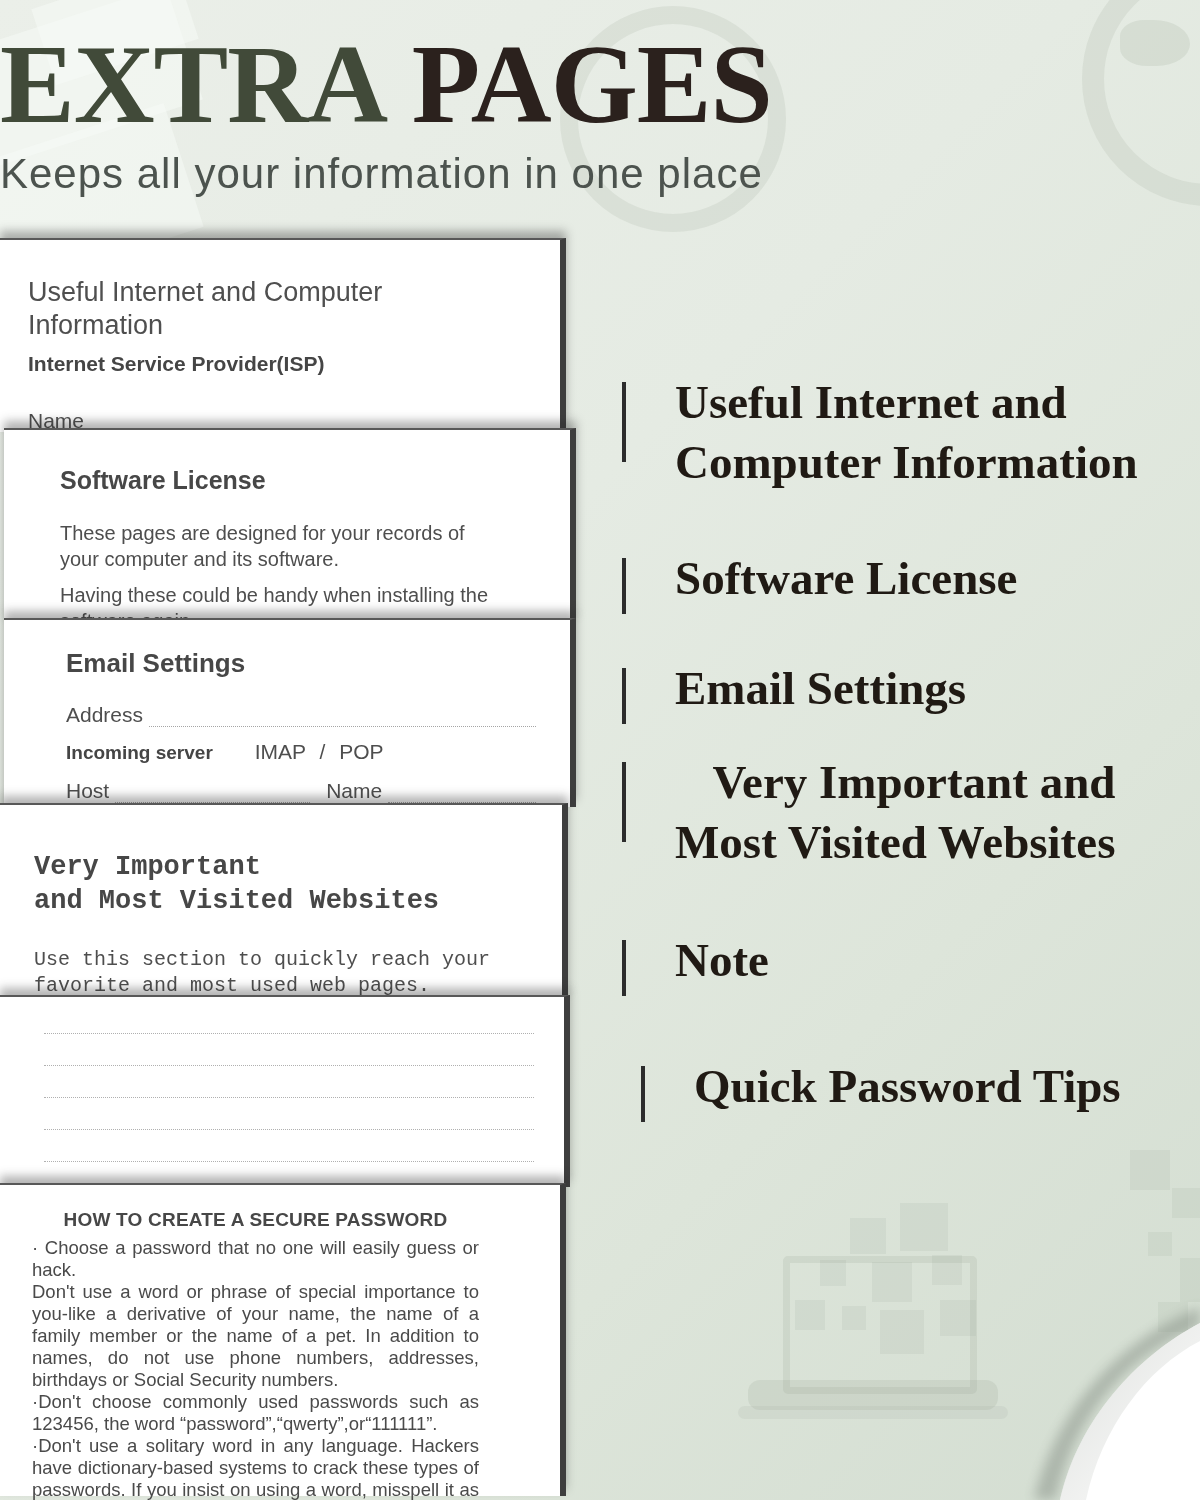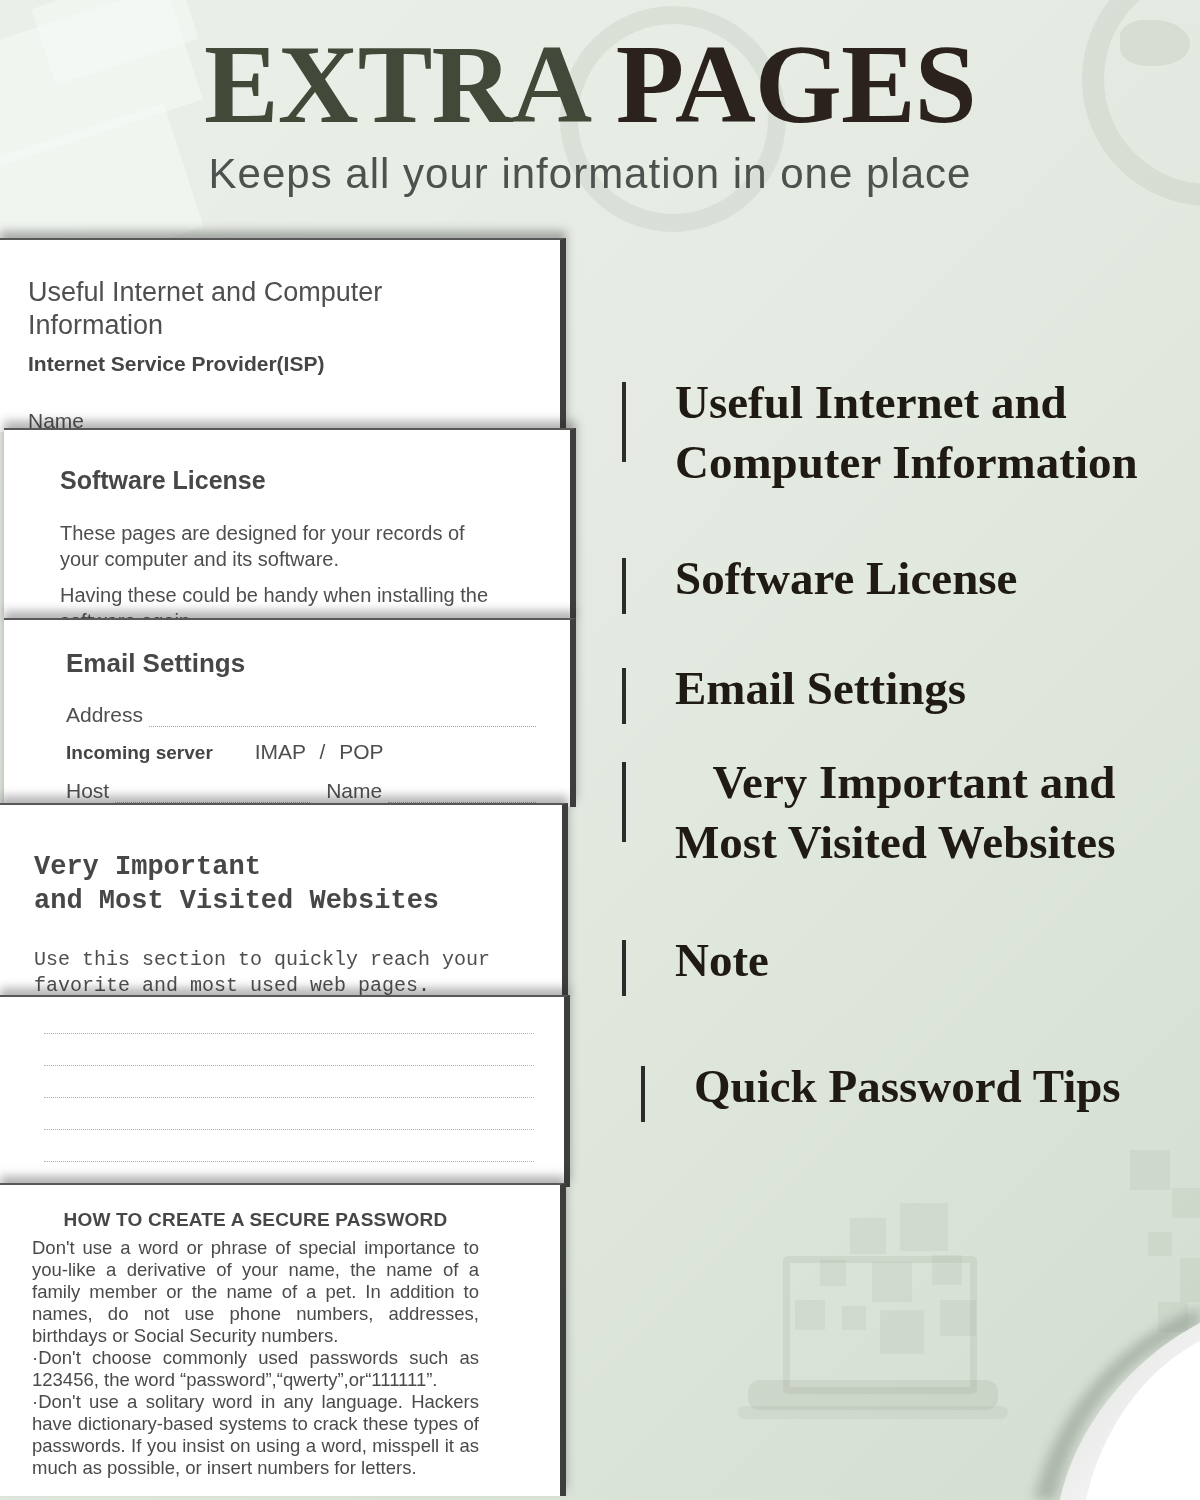--- a/index.html
+++ b/index.html
@@ -10,21 +10,21 @@
   }
   
   .dec{position:absolute;pointer-events:none;}
   .ring{border-radius:50%;border:18px solid rgba(172,184,169,0.22);}
   .sheet{background:rgba(248,251,247,0.5);transform:rotate(-18deg);}
   .sq{position:absolute;background:rgba(150,162,146,0.13);}
   .lap-screen{border:7px solid rgba(148,160,144,0.18);border-radius:5px;}
   .lap-base{background:rgba(148,160,144,0.18);border-radius:12px;}
   .lap-lip{background:rgba(148,160,144,0.12);border-radius:8px;}
   
-  .hdr{position:absolute;top:26px;left:0;width:1180px;text-align:center;}
+  .hdr{position:absolute;top:26px;left:0;width:1180px;}
   .title{font-family:"Liberation Serif",serif;font-weight:bold;font-size:112px;line-height:1.05;letter-spacing:-1px;white-space:nowrap;}
   .title .t1{color:#414a39;}
   .title .t2{color:#2b211d;margin-left:0.22em;}
   .subtitle{margin-top:6px;font-size:42px;color:#4c534e;letter-spacing:1px;}
   
   .card{
     position:absolute;left:0;background:#ffffff;
     border-right:6px solid #3e3e3e;border-top:2px solid #585858;
     box-shadow:0 -7px 9px rgba(40,40,40,0.35);
     color:#4e4e4e;
@@ -157,20 +157,21 @@
       <div class="noteline"></div>
       <div class="noteline"></div>
       <div class="noteline"></div>
       <div class="noteline"></div>
     </div>
   </section>
 
   <section class="card c6">
     <div class="abs c6-head">HOW TO CREATE A SECURE PASSWORD</div>
     <div class="abs c6-body">
+      <p>· Choose a password that no one will easily guess or hack.</p>
       <p>Don't use a word or phrase of special importance to you-like a derivative of your name, the name of a family member or the name of a pet. In addition to names, do not use phone numbers, addresses, birthdays or Social Security numbers.</p>
       <p>·Don't choose commonly used passwords such as 123456, the word “password”,“qwerty”,or“111111”.</p>
       <p>·Don't use a solitary word in any language. Hackers have dictionary-based systems to crack these types of passwords. If you insist on using a word, misspell it as much as possible, or insert numbers for letters.</p>
 
     </div>
   </section>
 
   <div class="toc">
     <div class="toc-item two ti1"><span class="toc-label">Useful Internet and
 Computer Information</span></div>

